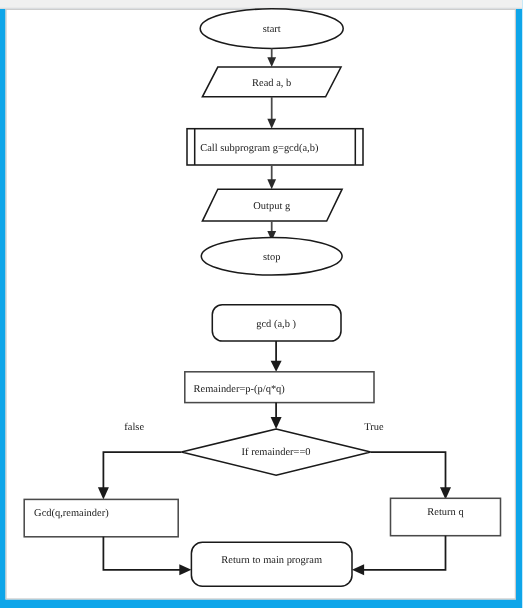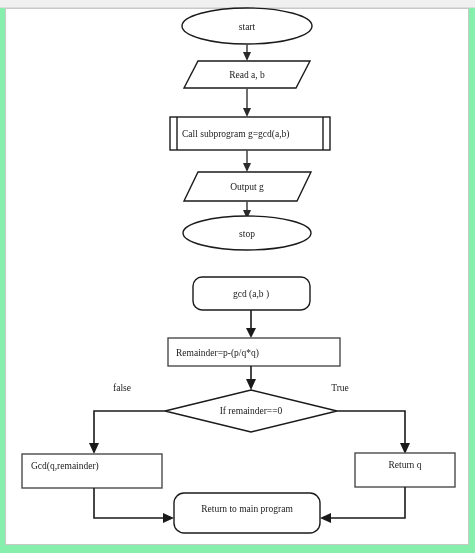--- a/index.html
+++ b/index.html
@@ -7,21 +7,21 @@
     padding: 0;
     background: #ffffff;
   }
   body {
     font-family: "Liberation Serif", serif;
   }
   #page {
     position: relative;
     width: 475px;
     height: 553px;
-    background: #86efac;
+    background: #0ea5e9;
     overflow: hidden;
   }
   #topbar {
     position: absolute;
     left: 0;
     top: 0;
     width: 475px;
     height: 7px;
     background: #f0f0f0;
     border-bottom: 1px solid #dcdcdc;

